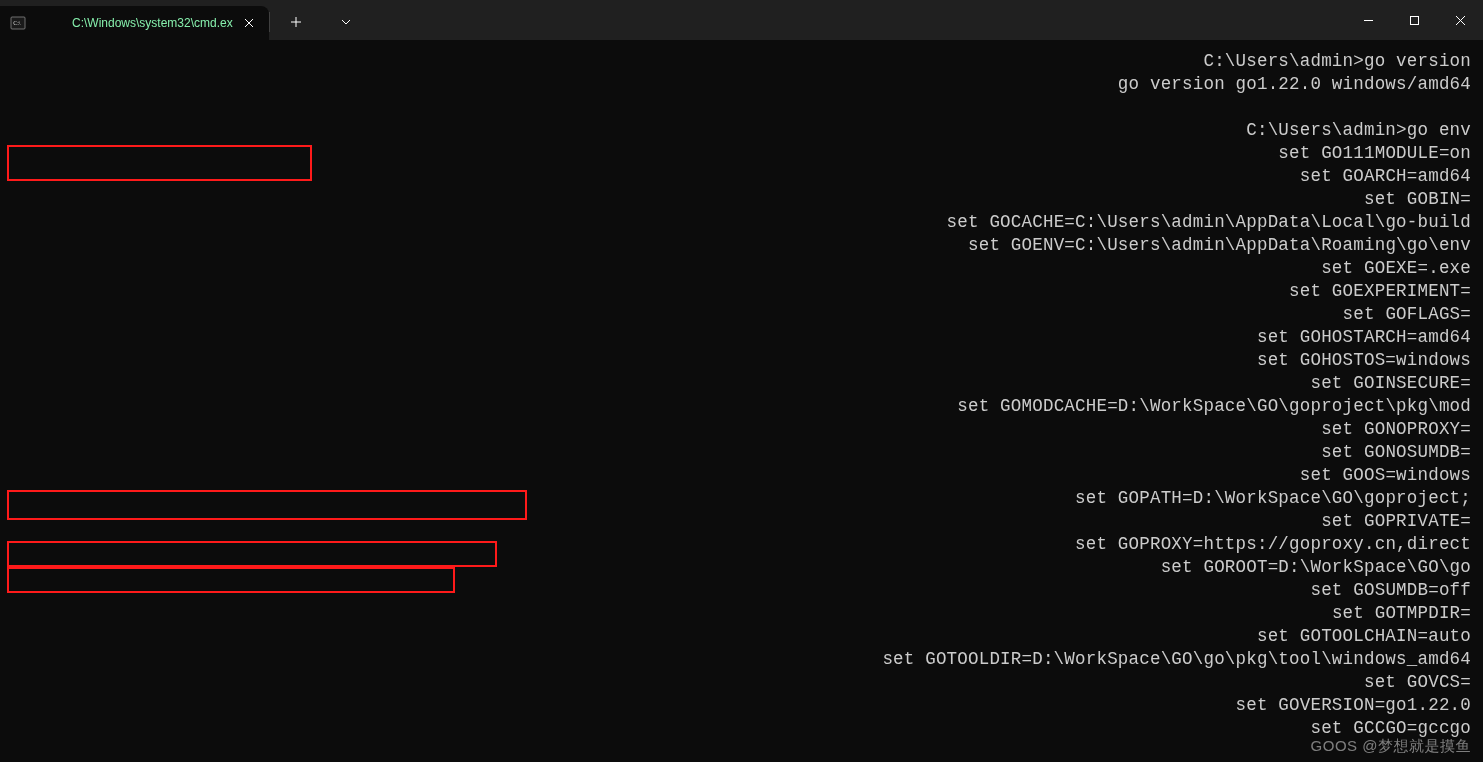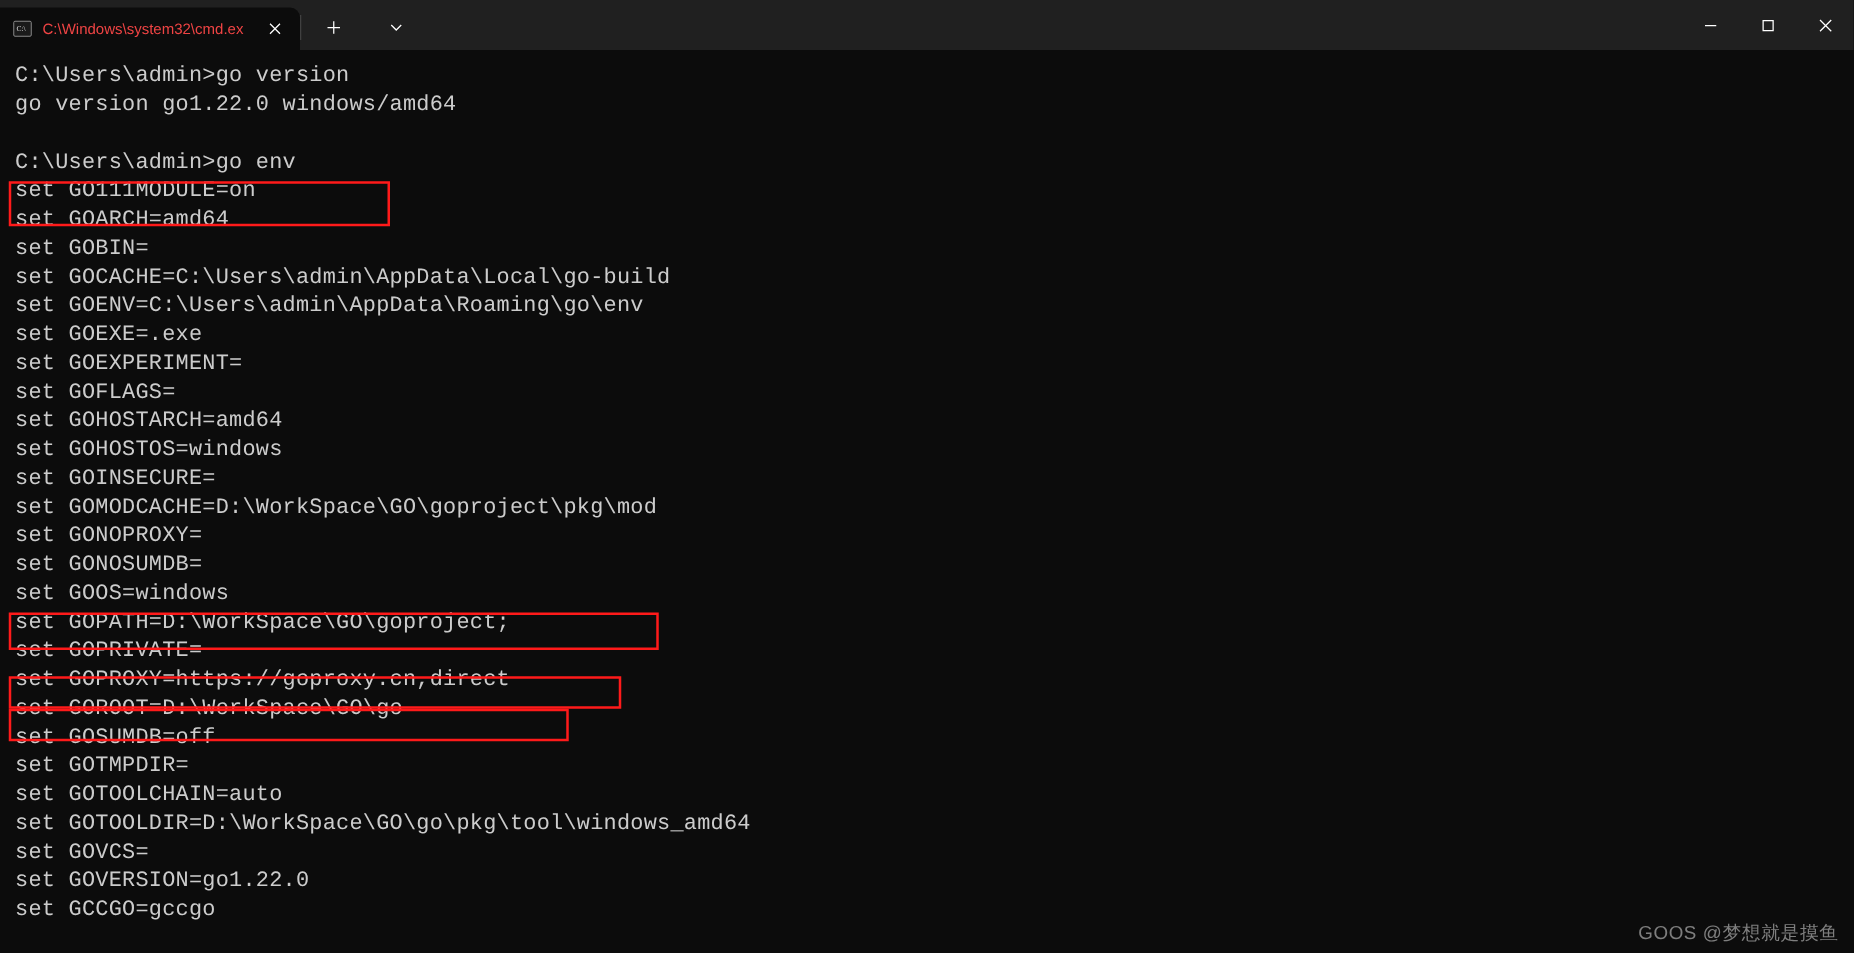--- a/index.html
+++ b/index.html
@@ -33,25 +33,26 @@
     .tab-icon {
       width: 16px;
       height: 16px;
       display: inline-flex;
       align-items: center;
       justify-content: center;
     }
     .tab-label {
       font-family: 'Segoe UI', sans-serif;
       font-size: 12px;
-      color: #ef4444;
+      color: #86efac;
       flex: 1;
       white-space: nowrap;
       overflow: hidden;
       text-overflow: ellipsis;
+      margin-left: 38px;
     }
     .tab-close {
       width: 16px;
       height: 16px;
       display: inline-flex;
       align-items: center;
       justify-content: center;
       color: #ffffff;
       font-size: 10px;
     }
@@ -91,21 +92,21 @@
       color: #ffffff;
     }
     .terminal {
       padding: 10px 12px 6px 12px;
       font-size: 17.5px;
       line-height: 23px;
       white-space: pre;
       letter-spacing: 0.2px;
       color: #cccccc;
     }
-    .line { position: relative; }
+    .line { position: relative; text-align: right; }
     .highlight-box {
       position: absolute;
       border: 2px solid #ff1a1a;
       pointer-events: none;
       background: transparent;
     }
     .watermark {
       position: absolute;
       right: 12px;
       bottom: 6px;

